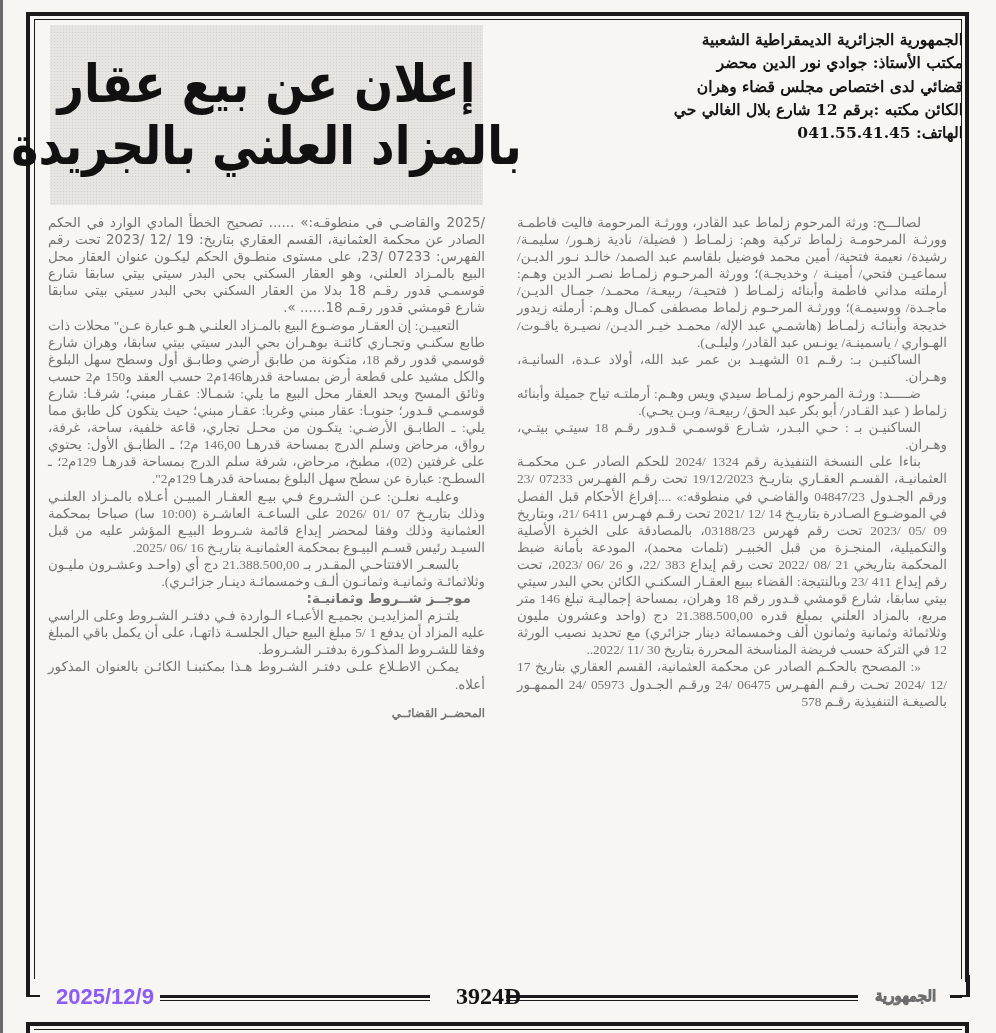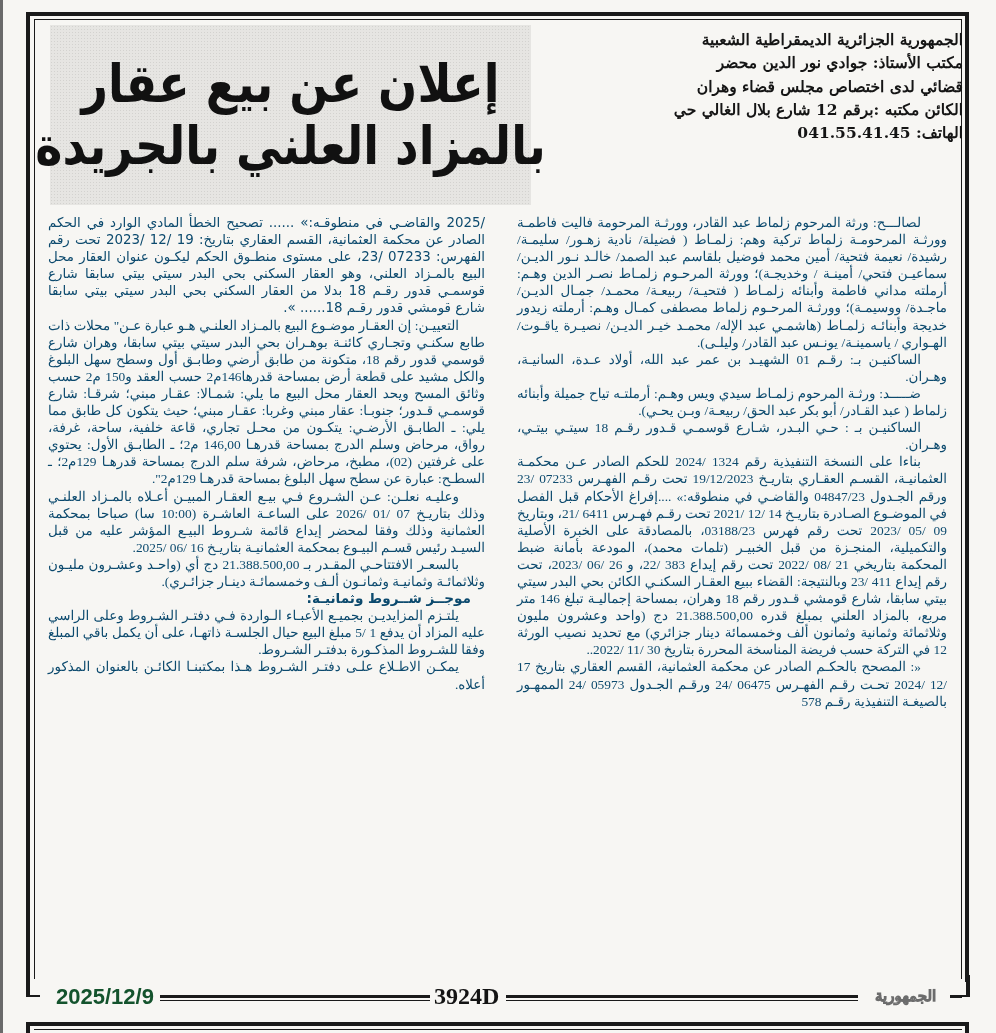--- a/index.html
+++ b/index.html
@@ -17,21 +17,21 @@
     position: absolute; left: 26px; top: 12px; width: 943px; height: 970px;
     border: 4px solid #1a1a1a; border-bottom: none;
     box-sizing: border-box;
   }
   .frame-inner {
     position: absolute; left: 34px; top: 19px; width: 928px; height: 960px;
     border: 1.5px solid #1a1a1a; border-bottom: none;
     box-sizing: border-box;
   }
   .headline-box {
-    position: absolute; left: 50px; top: 25px; width: 481px; height: 180px;
+    position: absolute; left: 50px; top: 25px; width: 433px; height: 180px;
     background: #e6e5e2;
     background-image: radial-gradient(#d3d2cf 0.6px, transparent 0.7px);
     background-size: 3px 3px;
     display: flex; flex-direction: column; align-items: center; justify-content: center;
   }
   .headline-line {
     font-family: "DejaVu Sans", sans-serif; font-weight: bold;
     font-size: 46px; line-height: 62px; color: #111;
     direction: rtl; white-space: nowrap;
     letter-spacing: 0;
@@ -42,21 +42,21 @@
     direction: rtl; text-align: right;
   }
   .office-line {
     font-family: "DejaVu Serif", serif; font-weight: bold;
     font-size: 15.5px; line-height: 23.3px; color: #151515; white-space: nowrap;
   }
   .office-phone { direction: rtl; }
   .col {
     position: absolute; direction: rtl; text-align: justify;
     font-family: "DejaVu Sans", sans-serif;
-    font-size: 13.4px; line-height: 17.1px; color: #0c4a6e;
+    font-size: 13.4px; line-height: 17.1px; color: #737373;
   }
   .col-right { left: 517px; top: 214px; width: 430px; }
   .col-left  { left: 48px;  top: 214px; width: 437px; }
   .para { margin: 0; text-indent: 0; }
   .para.indent { text-indent: 26px; font-family: Liberation Serif, serif; }
   .subheading {
     font-weight: bold; font-size: 13.6px; margin: 0; text-indent: 14px;
   }
   .signature {
     font-family: "DejaVu Serif", serif; font-weight: bold; font-size: 11.5px;
@@ -64,24 +64,24 @@
   }
   .footer {
     position: absolute; left: 30px; top: 985px; width: 940px; height: 24px;
   }
   .footer .rule {
     position: absolute; height: 2.5px; background: #1a1a1a;
   }
   .footer .rule.r2 { height: 1px; }
   .footer-date {
     position: absolute; left: 26px; top: -1px;
-    font-family: "Liberation Sans", sans-serif; font-weight: bold; font-size: 22px; color: #14532d;
+    font-family: "Liberation Sans", sans-serif; font-weight: bold; font-size: 22px; color: #8b5cf6;
   }
   .footer-issue {
-    position: absolute; left: 404px; top: -2px;
+    position: absolute; left: 426px; top: -2px;
     font-family: "Liberation Serif", serif; font-weight: bold; font-size: 24px; color: #141414;
   }
   .footer-logo {
     position: absolute; left: 845px; top: 2px; direction: rtl;
     font-family: "DejaVu Serif", serif; font-weight: bold; font-size: 15px;
     color: #f5f5f5;
     -webkit-text-stroke: 0.8px #6c6c6c;
     letter-spacing: 1px;
   }
   .corner-bl {
@@ -136,20 +136,21 @@
 </div>
 
 <div class="col col-left">
   <p class="para">/2025 والقاضـي في منطوقـه:» ...... تصحيح الخطأ المادي الوارد في الحكم الصادر عن محكمة العثمانية، القسم العقاري بتاريخ: 19 /12 /2023 تحت رقم الفهرس: 07233 /23، على مستوى منطـوق الحكم ليكـون عنوان العقار محل البيع بالمـزاد العلني، وهو العقار السكني بحي البدر سيتي بيتي سابقا شارع قوسمـي قدور رقـم 18 بدلا من العقار السكني بحي البدر سيتي بيتي سابقا شارع قومشي قدور رقـم 18...... ».</p>
   <p class="para indent">التعييـن: إن العقـار موضـوع البيع بالمـزاد العلنـي هـو عبارة عـن" محلات ذات طابع سكنـي وتجـاري كائنـة بوهـران بحي البدر سيتي بيتي سابقا، وهران شارع قوسمي قدور رقم 18، متكونة من طابق أرضي وطابـق أول وسطح سهل البلوغ والكل مشيد على قطعة أرض بمساحة قدرها146م2 حسب العقد و150 م2 حسب وثائق المسح ويحد العقار محل البيع ما يلي: شمـالا: عقـار مبني؛ شرقـا: شارع قوسمـي قـدور؛ جنوبـا: عقار مبني وغربا: عقـار مبني؛ حيث يتكون كل طابق مما يلي: ـ الطابـق الأرضـي: يتكـون من محـل تجاري، قاعة خلفية، ساحة، غرفة، رواق، مرحاض وسلم الدرج بمساحة قدرهـا 146,00 م2؛ ـ الطابـق الأول: يحتوي على غرفتين (02)، مطبخ، مرحاض، شرفة سلم الدرج بمساحة قدرهـا 129م2؛ ـ السطـح: عبارة عن سطح سهل البلوغ بمساحة قدرهـا 129م2".</p>
   <p class="para indent">وعليـه نعلـن: عـن الشـروع فـي بيـع العقـار المبيـن أعـلاه بالمـزاد العلنـي وذلك بتاريـخ 07 /01 /2026 على الساعـة العاشـرة (10:00 سا) صباحا بمحكمة العثمانية وذلك وفقا لمحضر إيداع قائمة شـروط البيـع المؤشر عليه من قبل السيـد رئيس قسـم البيـوع بمحكمة العثمانيـة بتاريـخ 16 /06 /2025.</p>
   <p class="para indent">بالسعـر الافتتاحـي المقـدر بـ 21.388.500,00 دج أي (واحـد وعشـرون مليـون وثلاثمائـة وثمانيـة وثمانـون ألـف وخمسمائـة دينـار جزائـري).</p>
   <p class="subheading">موجــز شــروط وثمانيـة:</p>
   <p class="para indent">يلتـزم المزايديـن بجميـع الأعبـاء الـواردة فـي دفتـر الشـروط وعلى الراسي عليه المزاد أن يدفع 1 /5 مبلغ البيع حيال الجلسـة ذاتهـا، على أن يكمل باقي المبلغ وفقا للشـروط المذكـورة بدفتـر الشـروط.</p>
   <p class="para indent">يمكـن الاطـلاع علـى دفتـر الشـروط هـذا بمكتبنـا الكائـن بالعنوان المذكور أعلاه.</p>
+  <p class="signature">المحضــر القضائــي</p>
 </div>
 
 <div class="corner-bl"></div>
 <div class="corner-br"></div>
 
 <div class="footer">
   <div class="rule" style="left:130px; top:10px; width:270px;"></div>
   <div class="rule r2" style="left:130px; top:15px; width:270px;"></div>
   <div class="rule" style="left:476px; top:10px; width:352px;"></div>
   <div class="rule r2" style="left:476px; top:15px; width:352px;"></div>

